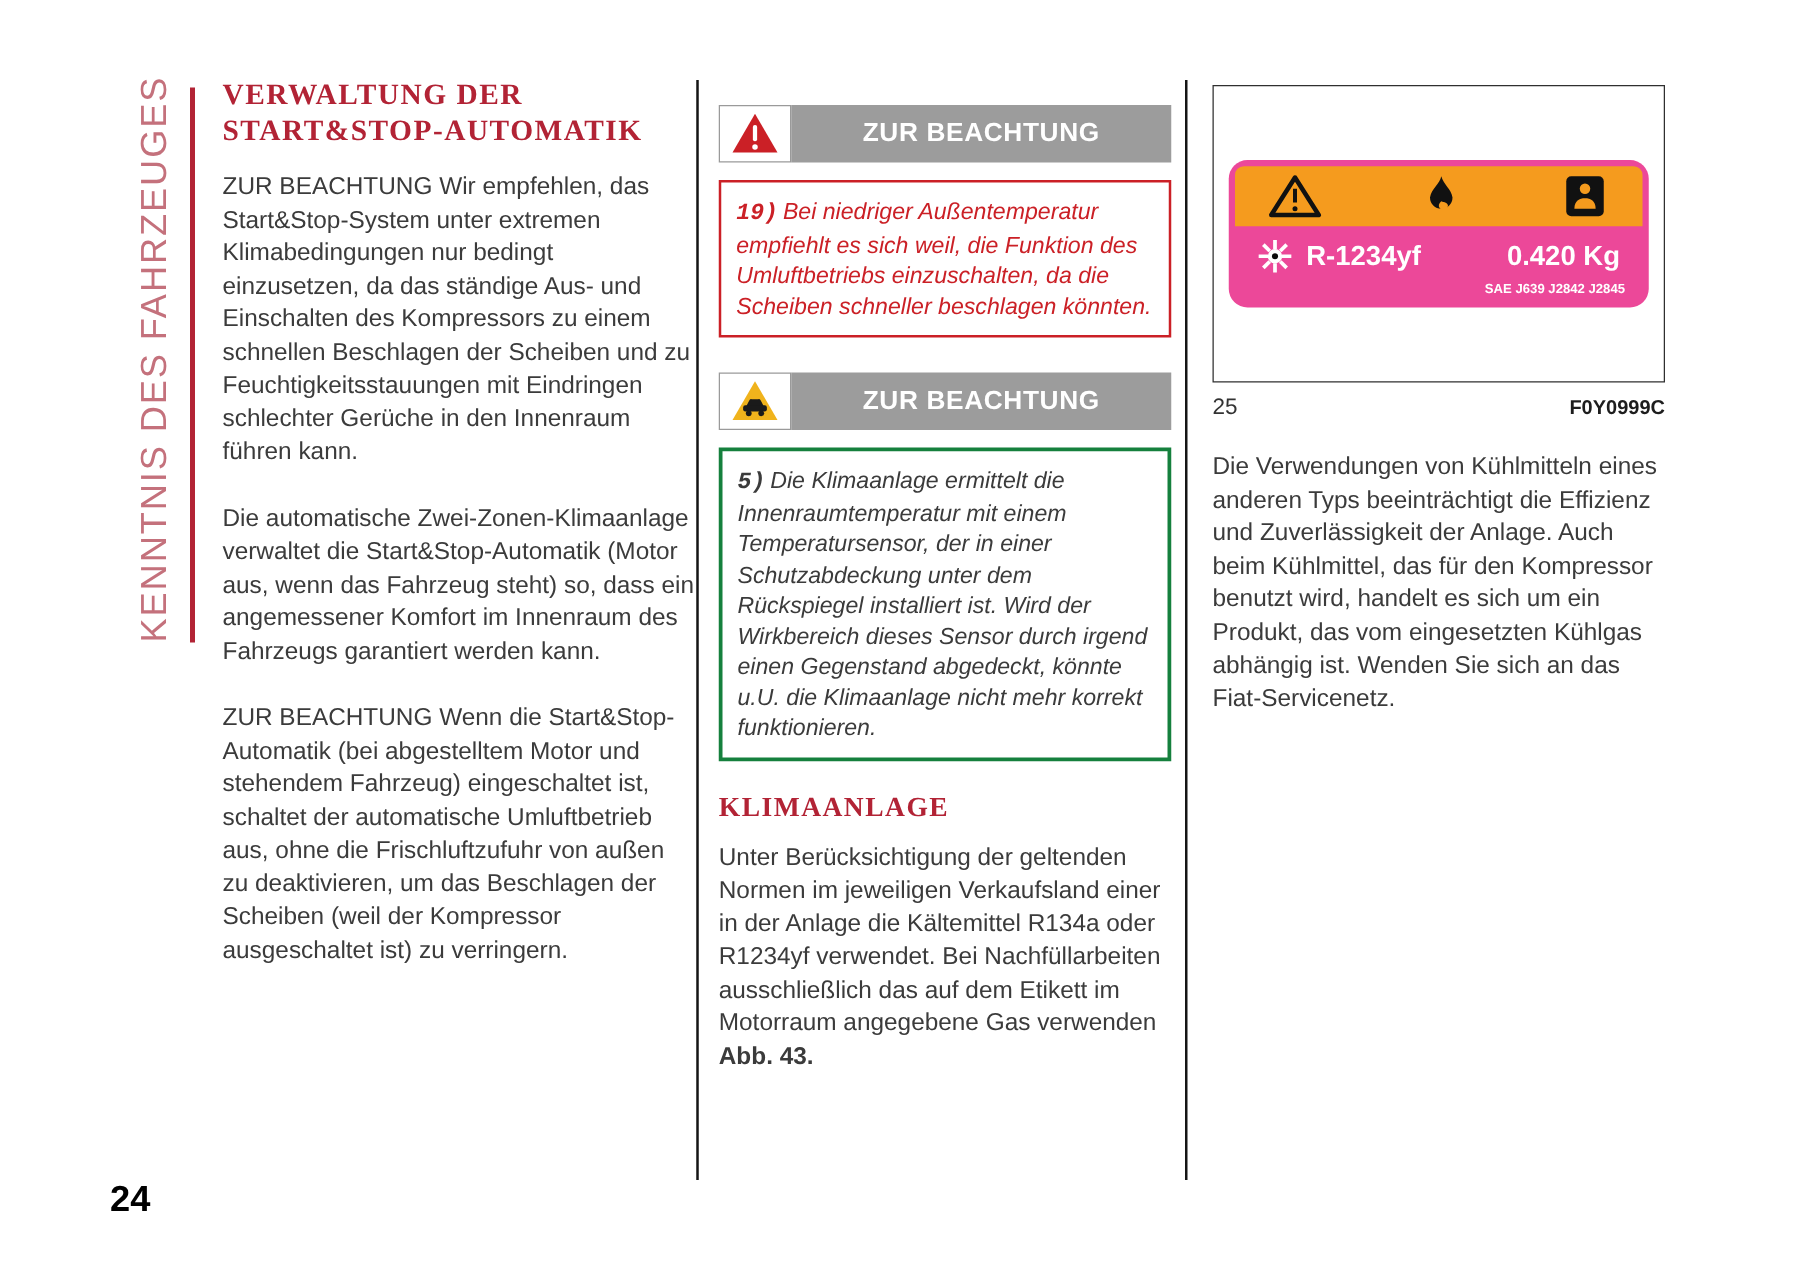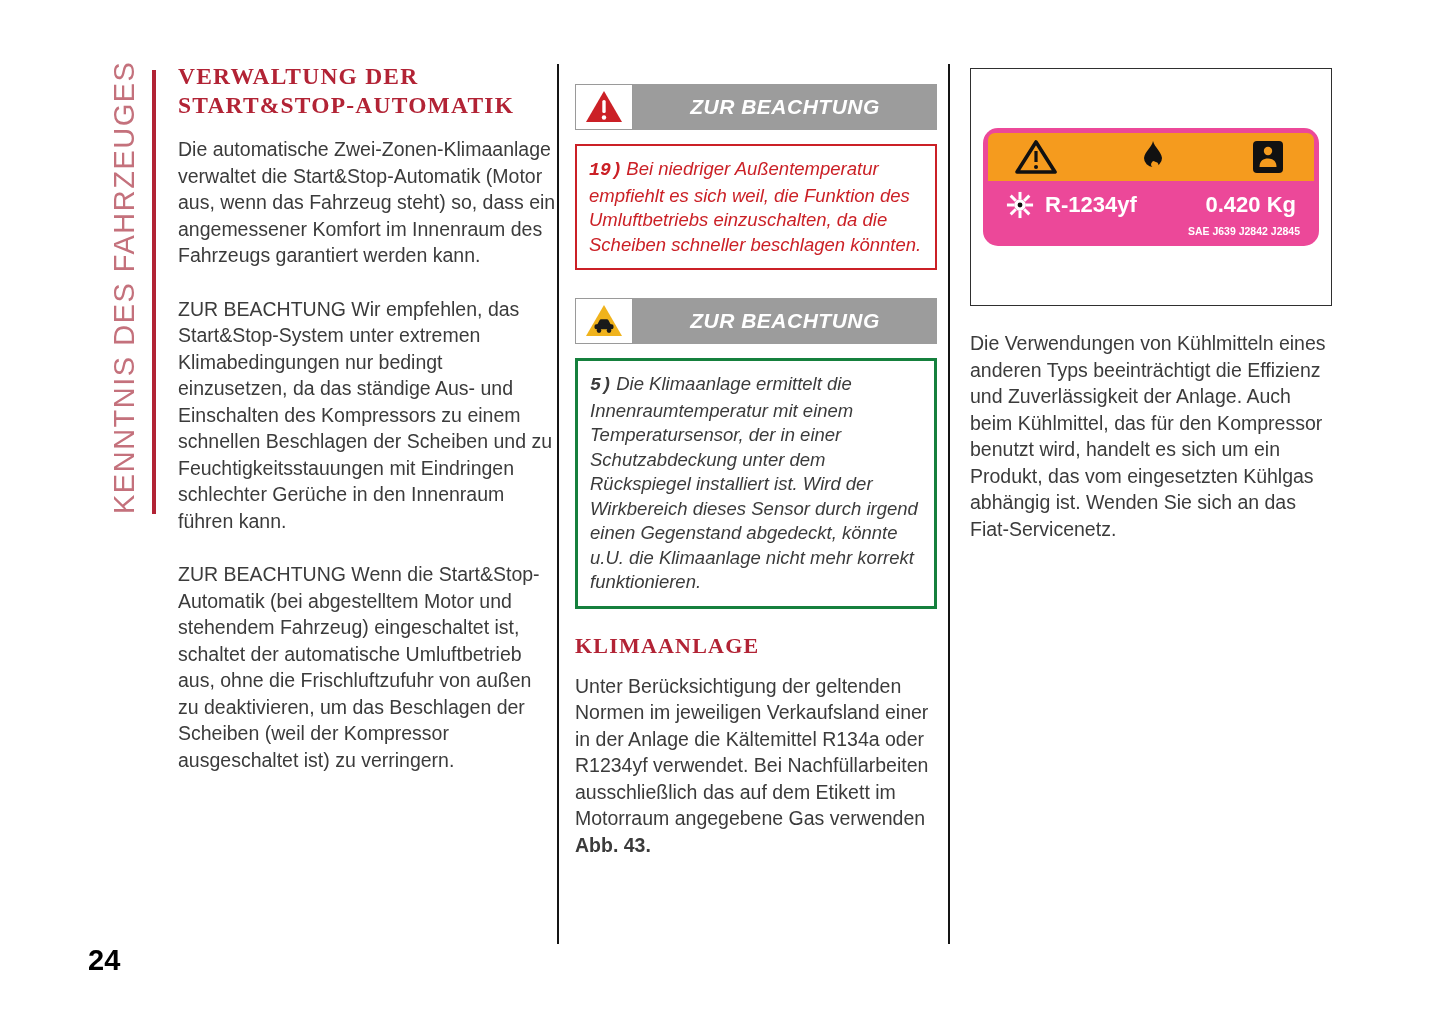--- a/index.html
+++ b/index.html
@@ -42,21 +42,21 @@
 
   
   .warn-header { display:flex; height:46px; }
   .warn-icon-box {
     width:58px; background:#fff; border:1px solid #9a9a9a;
     display:flex; align-items:center; justify-content:center; flex:0 0 58px;
   }
   .warn-bar {
     flex:1; background:#9c9c9c; color:#fff;
     display:flex; align-items:center; justify-content:center;
-    font-size:21px; font-weight:bold; font-style:italic; letter-spacing:0.5px;
+    font-size:21px; font-weight:bold; letter-spacing:0.5px;
   }
   .note-box {
     font-style:italic; font-size:18.5px; line-height:24.5px;
     padding:11px 12px; margin:14px 0 0 0;
   }
   .note-box.red    { color:#cb2026; border:2px solid #cb2026; margin-bottom:28px; }
   .note-box.yellow { color:#3b3b3b; border:3px solid #15803d; margin-bottom:6px; }
   .note-num { font-weight:bold; margin-right:4px;font-family:Liberation Mono, monospace; }
 
   
@@ -92,22 +92,22 @@
 
   <div class="sidebar-label">KENNTNIS DES FAHRZEUGES</div>
   <div class="sidebar-rule"></div>
   <div class="page-number">24</div>
 
   <div class="vrule vrule1"></div>
   <div class="vrule vrule2"></div>
 
   <div class="col col1">
     <h1 class="heading-red">VERWALTUNG DER START&amp;STOP-AUTOMATIK</h1>
+    <p class="body">ZUR BEACHTUNG Wir empfehlen, das Start&amp;Stop-System unter extremen Klimabedingungen nur bedingt einzusetzen, da das ständige Aus- und Einschalten des Kompressors zu einem schnellen Beschlagen der Scheiben und zu Feuchtigkeitsstauungen mit Eindringen schlechter Gerüche in den Innenraum führen kann.</p>
     <p class="body">Die automatische Zwei-Zonen-Klimaanlage verwaltet die Start&amp;Stop-Automatik (Motor aus, wenn das Fahrzeug steht) so, dass ein angemessener Komfort im Innenraum des Fahrzeugs garantiert werden kann.</p>
-    <p class="body">ZUR BEACHTUNG Wir empfehlen, das Start&amp;Stop-System unter extremen Klimabedingungen nur bedingt einzusetzen, da das ständige Aus- und Einschalten des Kompressors zu einem schnellen Beschlagen der Scheiben und zu Feuchtigkeitsstauungen mit Eindringen schlechter Gerüche in den Innenraum führen kann.</p>
     <p class="body">ZUR BEACHTUNG Wenn die Start&amp;Stop-Automatik (bei abgestelltem Motor und stehendem Fahrzeug) eingeschaltet ist, schaltet der automatische Umluftbetrieb aus, ohne die Frischluftzufuhr von außen zu deaktivieren, um das Beschlagen der Scheiben (weil der Kompressor ausgeschaltet ist) zu verringern.</p>
   </div>
 
   <div class="col col2">
 
     <div class="warn-header">
       <div class="warn-icon-box">
         <svg class="icon" width="40" height="36" viewBox="0 0 40 36" aria-hidden="true">
           <path d="M20 2 L38 33 L2 33 Z" fill="#cb2026"></path>
           <rect x="18.3" y="11" width="3.4" height="13" rx="1.6" fill="#fff"></rect>
@@ -181,17 +181,21 @@
             <span class="lab-text">R-1234yf</span>
           </span>
           <span class="lab-text">0.420 Kg</span>
         </div>
 
 
         <div class="lab-sae">SAE J639 J2842 J2845</div>
       </div>
     </div>
 
+    <div class="fig-caption">
+      <span class="fig-num">25</span>
+      <span class="fig-code">F0Y0999C</span>
+    </div>
 
     <p class="body">Die Verwendungen von Kühlmitteln eines anderen Typs beeinträchtigt die Effizienz und Zuverlässigkeit der Anlage. Auch beim Kühlmittel, das für den Kompressor benutzt wird, handelt es sich um ein Produkt, das vom eingesetzten Kühlgas abhängig ist. Wenden Sie sich an das Fiat-Servicenetz.</p>
   </div>
 
 </div>
 
 </body></html>

